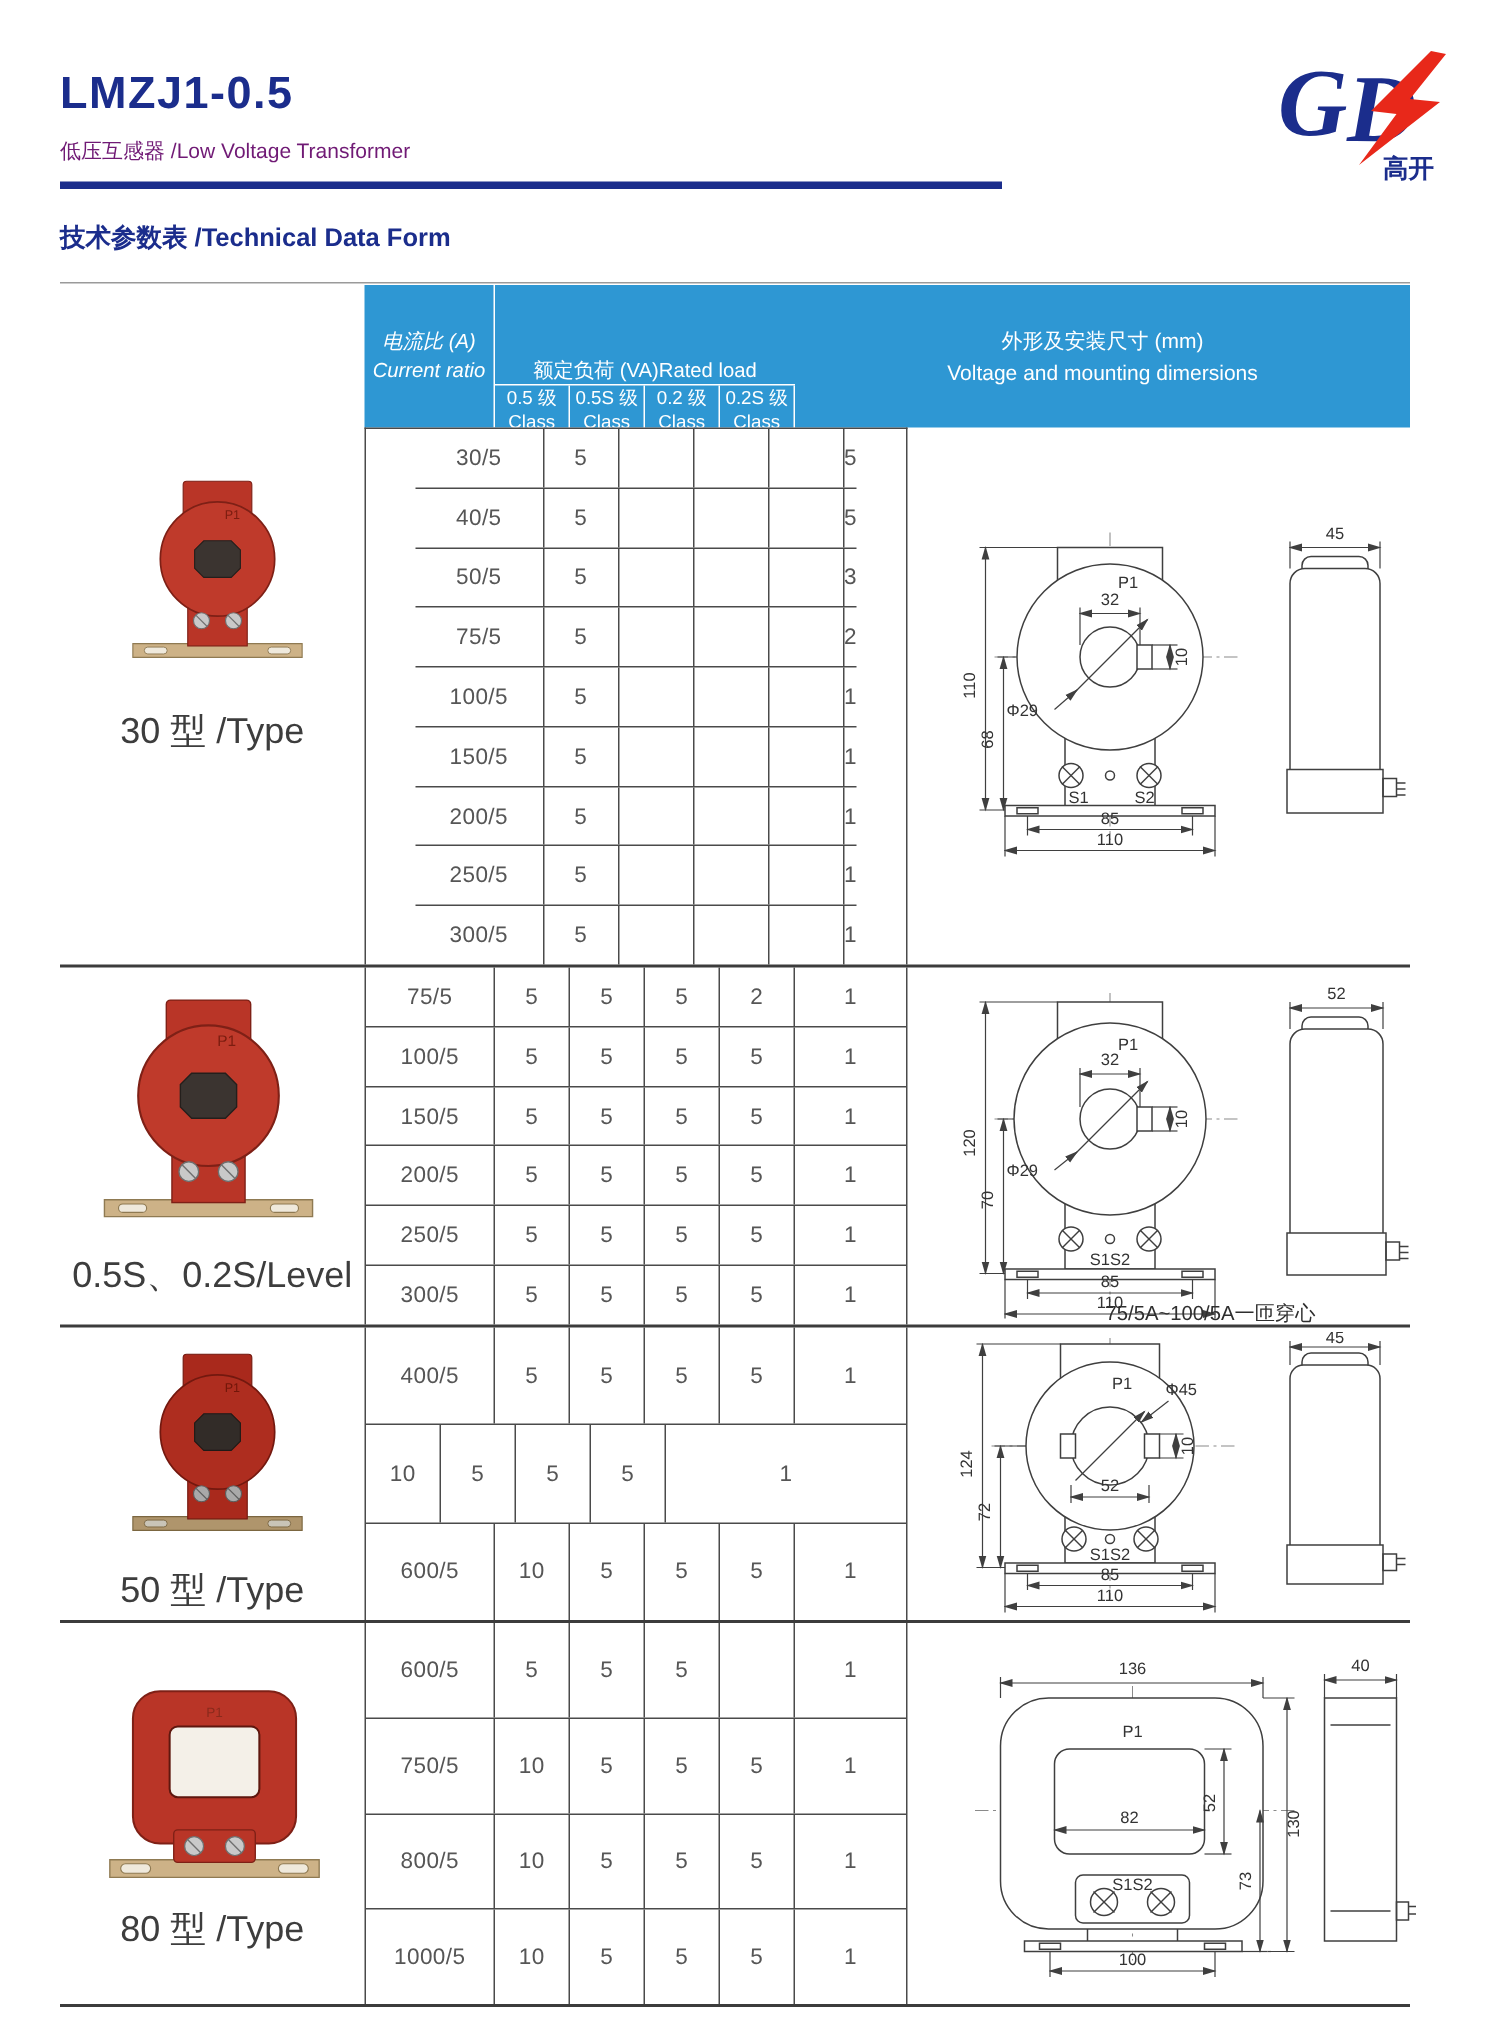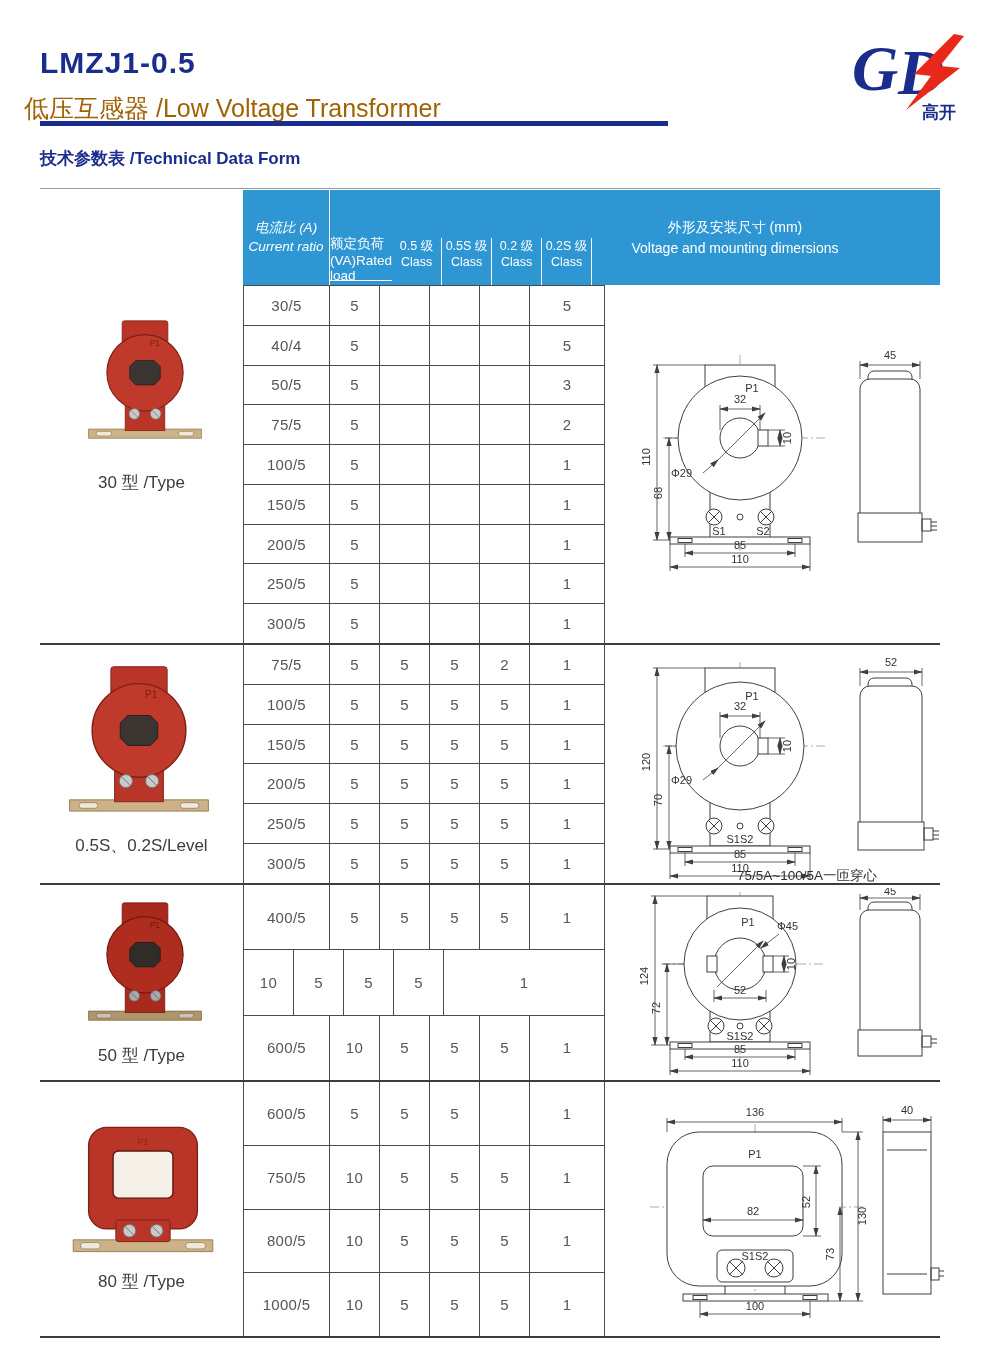--- a/index.html
+++ b/index.html
@@ -1,58 +1,58 @@
 <!DOCTYPE html>
 <html><head>
 <meta charset="utf-8">
 <style>
   html,body{margin:0;padding:0;background:#ffffff;}
   .page{position:relative;width:1000px;height:1352px;background:#fff;overflow:hidden;
         font-family:"Liberation Sans",sans-serif;color:#333;}
   
   .model-title{position:absolute;left:40px;top:46px;font-size:30px;font-weight:bold;
                color:#1b2d8c;letter-spacing:1px;}
-  .subtitle{position:absolute;left:24px;top:92px;font-size:25px;color:#a16207;}
+  .subtitle{position:absolute;left:40px;top:92px;font-size:14px;color:#701a75;}
   .title-rule{position:absolute;left:40px;top:121px;width:628px;height:5px;background:#1b2d8c;}
   .section-title{position:absolute;left:40px;top:147px;font-size:17px;font-weight:bold;color:#1b2d8c;}
   .brand-logo{position:absolute;left:850px;top:28px;width:130px;height:100px;}
   
   .dtable{position:absolute;left:40px;top:188px;width:900px;height:1150px;}
   .topline{position:absolute;left:0;top:0;width:900px;height:1px;background:#9a9a9a;}
   .thead{position:absolute;left:203px;top:2px;width:697px;height:95px;background:#2e97d3;
          color:#fff;display:flex;box-sizing:border-box;}
   .th{box-sizing:border-box;display:flex;flex-direction:column;justify-content:center;
       align-items:center;text-align:center;}
   .th span{display:block;line-height:1.35;}
   .th.ratio{width:87px;border-right:1px solid #fff;font-size:13.5px;font-style:italic;}
-  .loadgrp{width:200px;display:flex;flex-direction:row;box-sizing:border-box;margin-top:48px;}
+  .loadgrp{width:200px;display:flex;flex-direction:column;box-sizing:border-box;margin-top:48px;}
   .load-title{height:42px;display:flex;align-items:center;justify-content:center;
               font-size:13.5px;border-bottom:1px solid #fff;}
   .load-cols{flex:1;display:flex;}
   .load-col{width:50px;box-sizing:border-box;border-right:1px solid #fff;display:flex;
             flex-direction:column;text-align:center;font-size:12.5px;line-height:1.3;}
   .th.turns{width:74px;border-right:1px solid #fff;font-size:13.5px;}
   .th.outline{flex:1;font-size:14px;}
   .th.outline span{line-height:1.5;}
   
   .group{position:absolute;left:0;width:900px;box-sizing:border-box;border-bottom:2px solid #3c3c3c;}
   .g1{top:97px;height:360px;}
   .g2{top:457px;height:240px;}
   .g3{top:697px;height:197px;}
   .g4{top:894px;height:256px;}
   .grid{position:absolute;left:203px;top:0;bottom:0;width:362px;box-sizing:border-box;
         border-left:1px solid #4a4a4a;border-right:1px solid #4a4a4a;display:flex;flex-direction:column;}
-  .g1 .grid{border-top:1px solid #4a4a4a;}
+  .g1 .grid{border-top:1px solid #4a4a4a;align-items:center;}
   .trow{flex:1;display:flex;border-bottom:1px solid #4a4a4a;}
   .trow:last-child{border-bottom:none;}
   .tcell{box-sizing:border-box;border-right:1px solid #4a4a4a;display:flex;align-items:center;
          justify-content:center;font-size:15px;color:#565656;letter-spacing:0.3px;}
   .tcell:last-child{border-right:none;}
   .c0{width:86px;}.c1,.c2,.c3,.c4{width:50px;}.c5{flex:1;}
-  .type-label{position:absolute;left:0;width:203px;text-align:center;font-size:17px;color:#3d3d3d;}
+  .type-label{position:absolute;left:0;width:203px;text-align:center;font-size:24px;color:#3d3d3d;}
   .g1 .type-label{top:186px;}
   .g2 .type-label{top:189px;}
   .g3 .type-label{top:159px;}
   .g4 .type-label{top:188px;}
   .photo{position:absolute;}
   .g1 .photo{left:44px;top:26px;width:122px;height:147px;}
   .g2 .photo{left:24px;top:14px;width:150px;height:172px;}
   .g3 .photo{left:44px;top:8px;width:122px;height:147px;filter:brightness(0.84) saturate(1.15);}
   .g4 .photo{left:24px;top:40px;width:158px;height:145px;}
   .drawing{position:absolute;left:575px;}
@@ -168,21 +168,21 @@
       <div class="grid">
           <div class="trow">
             <div class="tcell c0">30/5</div>
             <div class="tcell c1">5</div>
             <div class="tcell c2"></div>
             <div class="tcell c3"></div>
             <div class="tcell c4"></div>
             <div class="tcell c5">5</div>
           </div>
           <div class="trow">
-            <div class="tcell c0">40/4</div>
+            <div class="tcell c0">40/5</div>
             <div class="tcell c1">5</div>
             <div class="tcell c2"></div>
             <div class="tcell c3"></div>
             <div class="tcell c4"></div>
             <div class="tcell c5">5</div>
           </div>
           <div class="trow">
             <div class="tcell c0">50/5</div>
             <div class="tcell c1">5</div>
             <div class="tcell c2"></div>

